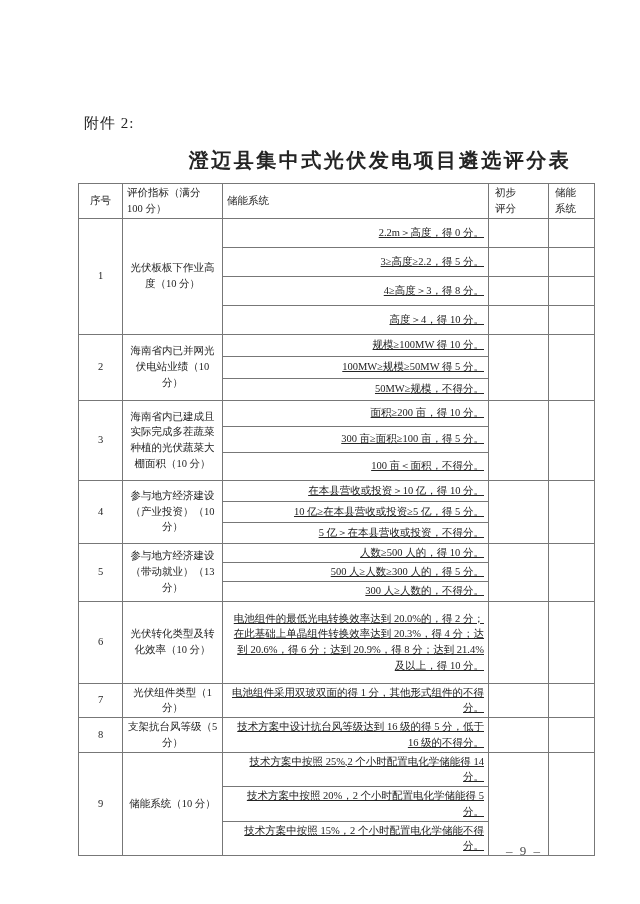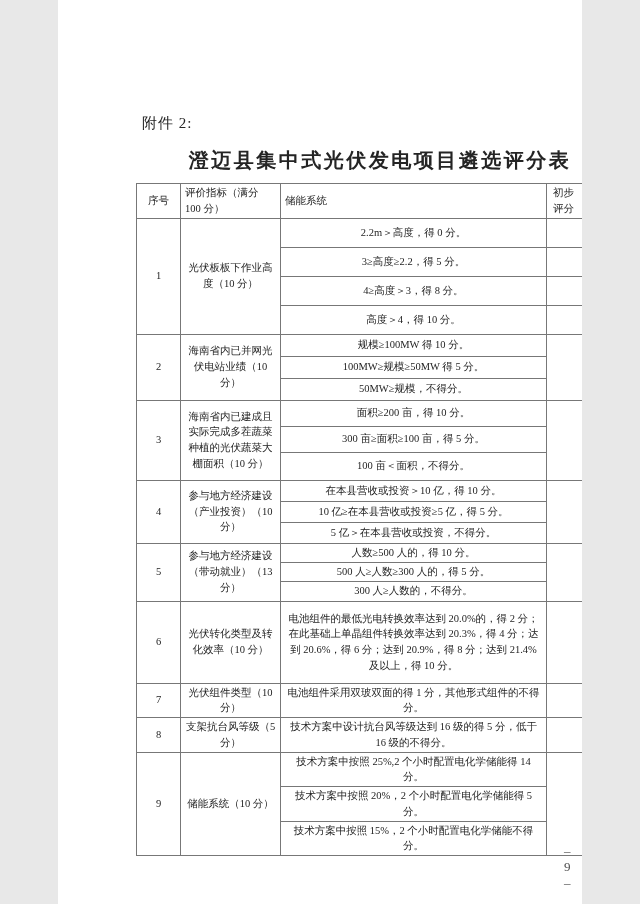--- a/index.html
+++ b/index.html
@@ -1,18 +1,18 @@
 <!DOCTYPE html>
 <html><head>
 <meta charset="utf-8">
 <style>
   html,body{margin:0;padding:0;background:#e8e8e8;}
   .page{
     position:relative;
-    width:524px;height:904px;
+    width:640px;height:904px;
     margin:0 auto;
     background:#ffffff;
     font-family:"Liberation Serif","DejaVu Serif",serif;
     color:#242424;
     overflow:hidden;
   }
   .attachment{
     position:absolute;left:84px;top:114px;
     font-size:15px;letter-spacing:1px;
   }
@@ -29,21 +29,21 @@
     font-size:10.5px;font-weight:normal;
     line-height:1.5;
     padding:1px 4px;
     vertical-align:middle;
     overflow:hidden;
   }
   th.head{line-height:1.35;text-align:left;padding-left:6px;}
   th.head-center{text-align:center;padding:1px 2px;line-height:1.35;}
   .cell-index{text-align:center;padding:1px 2px;}
   .cell-ind{text-align:center;padding:2px 9px 2px 6px;}
-  .cell-crit{text-align:center;padding:1px 4px 1px 6px;}
+  .cell-crit{text-align:right;padding:1px 4px 1px 6px;text-decoration:underline;}
   .cell-score{padding:0;}
   .two-char{display:inline-block;width:23px;text-align:right;}
   
   tr.h30{height:30px;} tr.h29{height:29px;} tr.h28{height:28px;}
   tr.h26{height:26px;} tr.h22{height:22px;} tr.h21{height:21px;}
   tr.h20{height:20px;} tr.h19{height:19px;} tr.h18{height:18px;}
   tr.h17{height:17px;} tr.h82{height:82px;}
   tr.hrow30{height:30px;}
   .page-number{
     position:absolute;left:506px;top:843px;
@@ -160,21 +160,21 @@
       <tr class="h82">
         <td class="cell-index">6</td>
         <td class="cell-ind">光伏转化类型及转化效率（10 分）</td>
         <td class="cell-crit">电池组件的最低光电转换效率达到 20.0%的，得 2 分；在此基础上单晶组件转换效率达到 20.3%，得 4 分；达到 20.6%，得 6 分；达到 20.9%，得 8 分；达到 21.4%及以上，得 10 分。</td>
         <td class="cell-score"></td>
         <td class="cell-score"></td>
       </tr>
 
       <tr class="hrow30">
         <td class="cell-index">7</td>
-        <td class="cell-ind">光伏组件类型（10 分）</td>
+        <td class="cell-ind">光伏组件类型（1 分）</td>
         <td class="cell-crit">电池组件采用双玻双面的得 1 分，其他形式组件的不得分。</td>
         <td class="cell-score"></td>
         <td class="cell-score"></td>
       </tr>
 
       <tr class="hrow30">
         <td class="cell-index">8</td>
         <td class="cell-ind">支架抗台风等级（5 分）</td>
         <td class="cell-crit">技术方案中设计抗台风等级达到 16 级的得 5 分，低于 16 级的不得分。</td>
         <td class="cell-score"></td>

